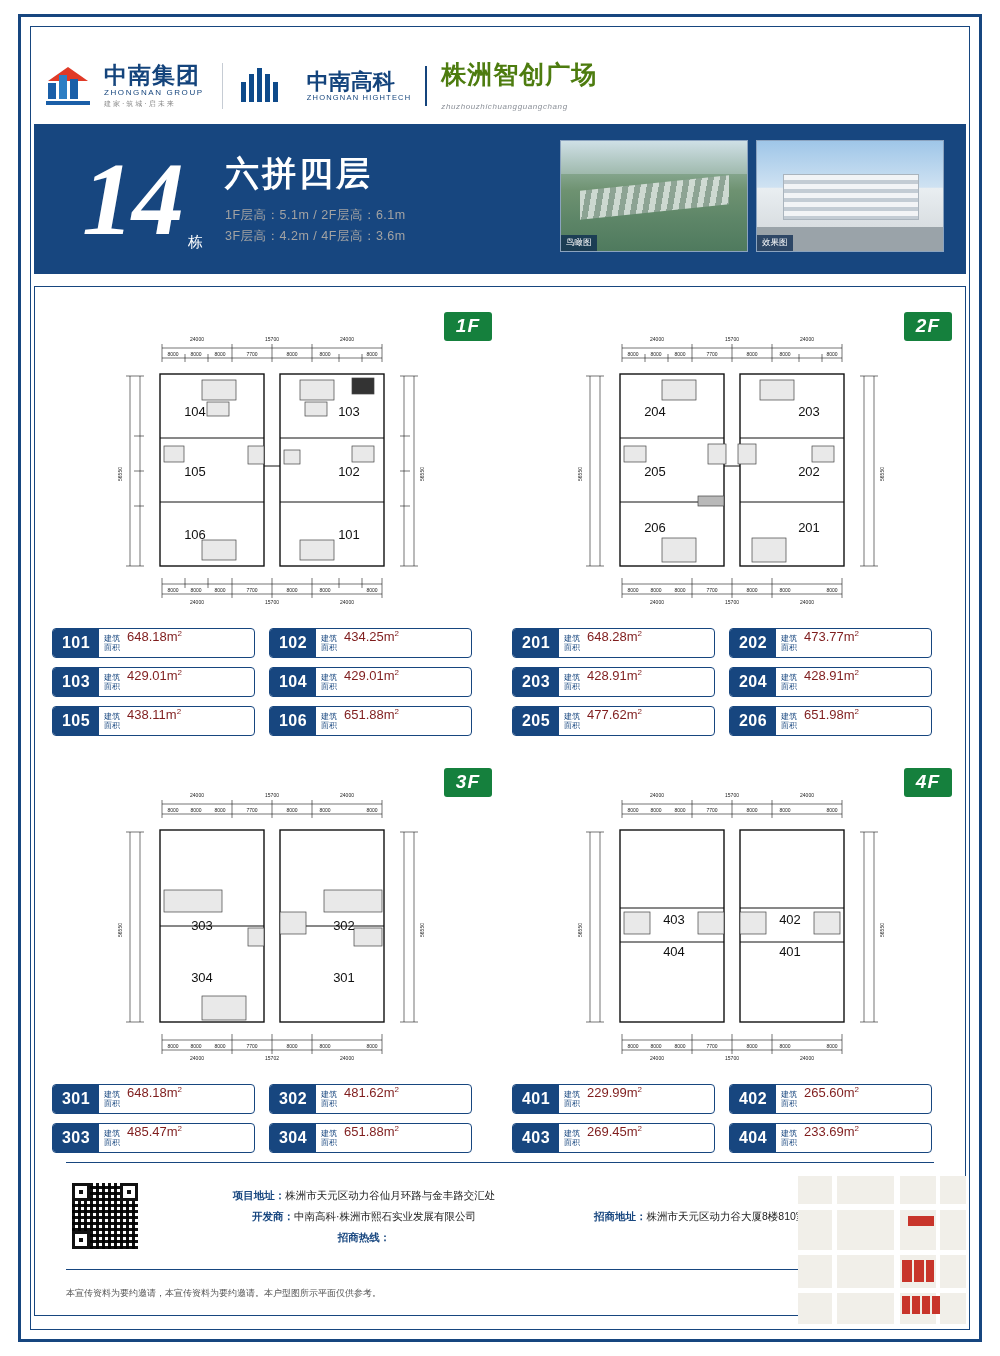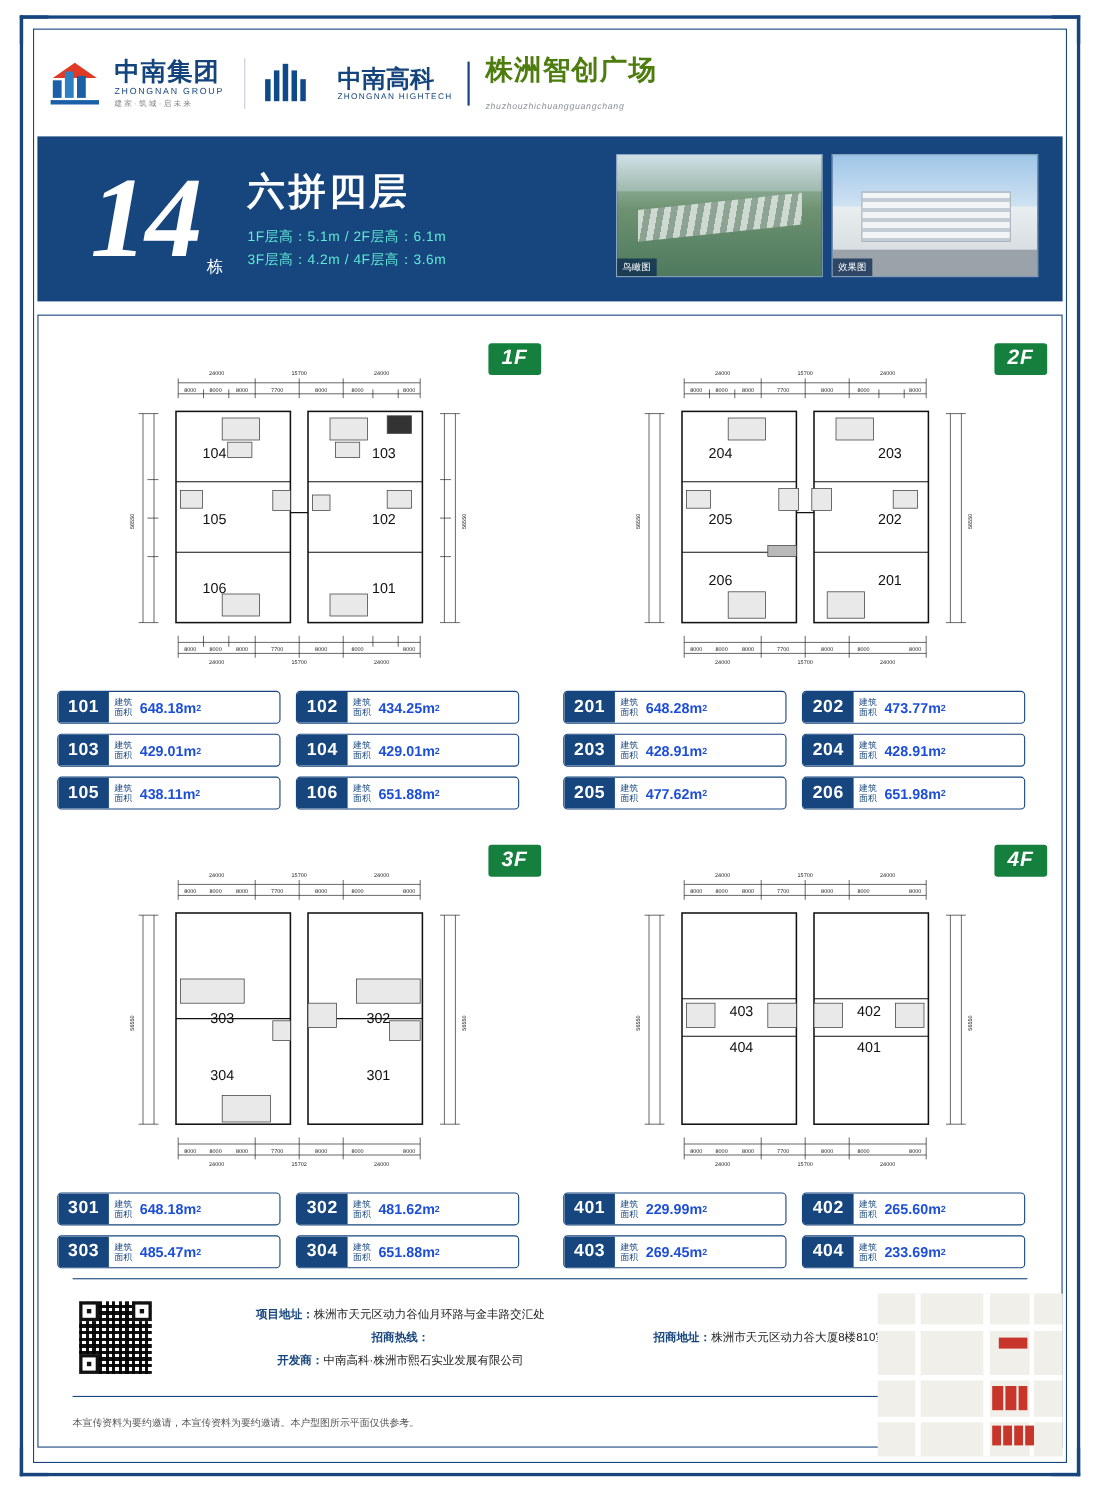--- a/index.html
+++ b/index.html
@@ -27,21 +27,21 @@
   .corner {
     position:absolute; width:26px; height:26px; border:3px solid #17467f;
   }
   .corner.tl { left:18px; top:14px; border-right:none; border-bottom:none; }
   .corner.tr { right:18px; top:14px; border-left:none; border-bottom:none; }
   .corner.bl { left:18px; bottom:14px; border-right:none; border-top:none; }
   .corner.br { right:18px; bottom:14px; border-left:none; border-top:none; }
 
   
   .header {
-    position:absolute; left:46px; top:40px; right:46px; height:72px;
+    position:absolute; left:46px; top:50px; right:46px; height:72px;
     display:flex; align-items:center;
   }
   .logo-group { display:flex; align-items:center; gap:14px; }
   .logo-mark {
     width:44px; height:42px; position:relative;
   }
   .logo-mark .bar { position:absolute; bottom:8px; width:8px; background:#1a5fa8; }
   .logo-mark .b1 { left:2px; height:16px; }
   .logo-mark .b2 { left:13px; height:24px; background:#2e7fc4;}
   .logo-mark .b3 { left:24px; height:20px; }
@@ -77,21 +77,21 @@
   .hero-num {
     font-family:"Liberation Serif", serif;
     font-style:italic; font-weight:bold;
     font-size:104px; color:#ffffff; line-height:1;
     margin-left:48px; letter-spacing:-2px;
   }
   .hero-dong { font-size:15px; color:#fff; align-self:flex-end; margin:0 0 22px 6px;}
   .hero-title { margin-left:22px; }
   .hero-title-cn { font-size:34px; color:#ffffff; font-weight:bold; letter-spacing:3px; }
   .hero-lines { margin-top:8px; }
-  .hero-line { font-size:12.5px; color:#5eead4; letter-spacing:0.5px; line-height:1.7; }
+  .hero-line { font-size:12.5px; color:#a3a3a3; letter-spacing:0.5px; line-height:1.7; }
   .hero-imgs { position:absolute; right:22px; top:16px; display:flex; gap:8px; }
   .hero-img { width:188px; height:112px; position:relative; overflow:hidden; border:1px solid rgba(255,255,255,.5); }
   .hero-img .cap {
     position:absolute; left:0; bottom:0; background:rgba(10,40,80,.75);
     color:#fff; font-size:8.5px; padding:2px 5px;
   }
   .aerial {
     width:100%; height:100%;
     background:
       linear-gradient(180deg,#b9cfd6 0%, #8fae9a 22%, #6e9271 45%, #5e8668 70%, #4f7a5e 100%);
@@ -163,23 +163,22 @@
     background:#17467f; color:#fff; font-weight:bold; font-size:16px;
     display:flex; align-items:center; justify-content:center;
     width:46px; letter-spacing:0.5px;
   }
   .unit-lbl {
     font-size:8px; color:#17467f; line-height:1.15;
     display:flex; flex-direction:column; justify-content:center;
     padding:0 5px; white-space:nowrap;
   }
   .unit-val {
-    font-size:13px; color:#1d4ed8; display:flex; align-items:center;
+    font-size:13px; color:#7f1d1d; display:flex; 
     padding-left:2px;
-    font-weight:bold;
   }
   .unit-val sup { font-size:8px; }
 
   
   .footer {
     position:absolute; left:66px; right:66px; bottom:86px; height:108px;
     border-top:1px solid #17467f; border-bottom:1px solid #17467f;
     display:flex; align-items:center;
   }
   .qr { width:66px; height:66px; margin-left:6px; margin-right:16px; position:relative; }
@@ -846,24 +845,24 @@
         </div>
       <div class="eye c">
           <i></i>
         </div>
     </div>
     <div class="foot-col left">
       <div>
         <b>项目地址：</b><span>株洲市天元区动力谷仙月环路与金丰路交汇处</span>
       </div>
       <div>
+        <b>开发商：</b><span>中南高科·株洲市熙石实业发展有限公司</span>
+      </div>
+      <div>
         <b>招商热线：</b><span></span>
-      </div>
-      <div>
-        <b>开发商：</b><span>中南高科·株洲市熙石实业发展有限公司</span>
       </div>
     </div>
     <div class="foot-col right">
       <div>
         <b>招商地址：</b><span>株洲市天元区动力谷大厦8楼810室</span>
       </div>
     </div>
   </div>
 
   <div class="disclaimer">本宣传资料为要约邀请，本宣传资料为要约邀请。本户型图所示平面仅供参考。</div>

